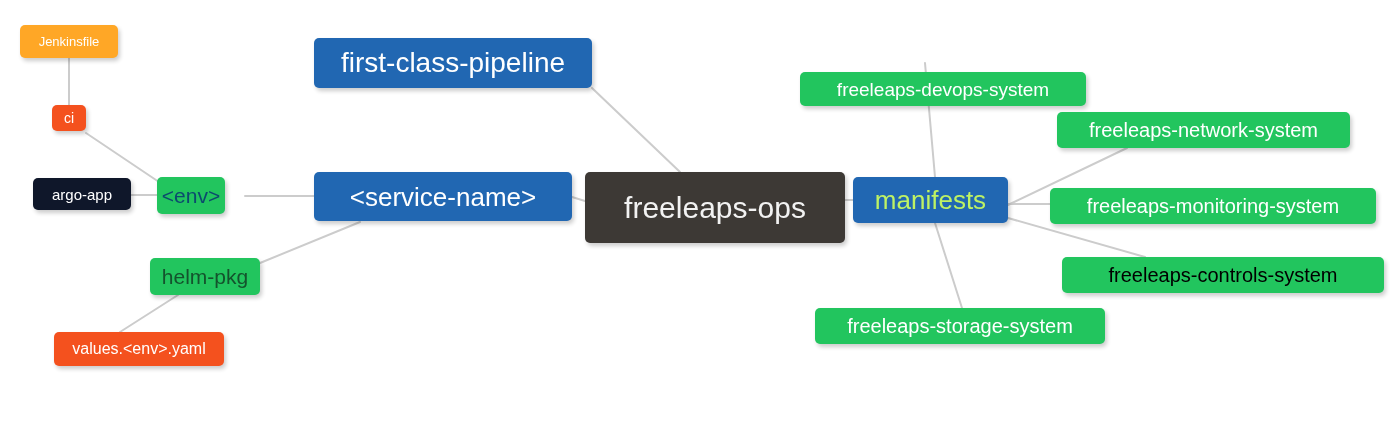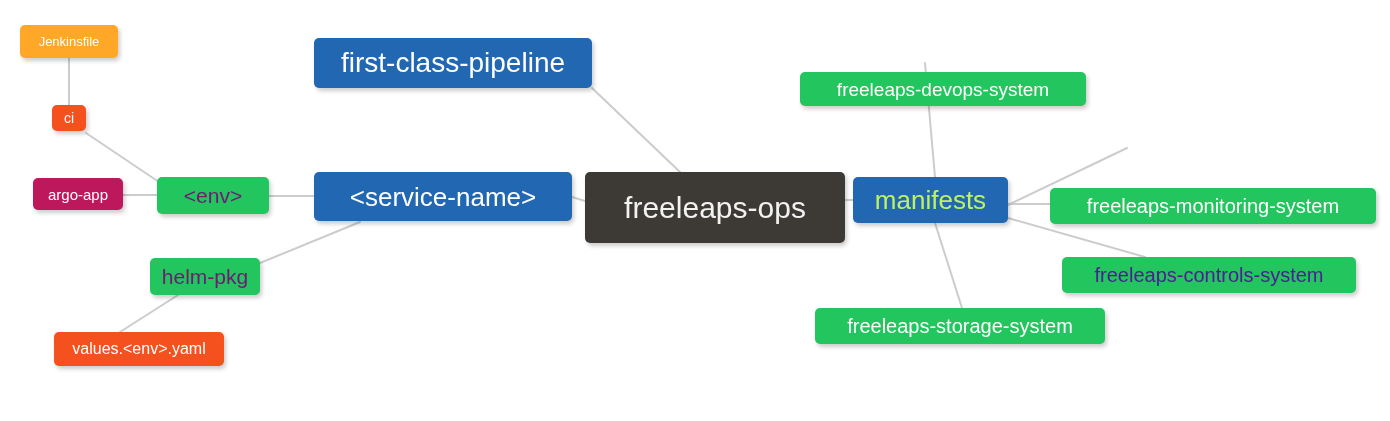--- a/index.html
+++ b/index.html
@@ -61,49 +61,52 @@
       <line x1="1008" y1="204" x2="1050" y2="204" stroke="#cccccc" stroke-width="2" stroke-linecap="round"></line>
       <line x1="1008" y1="218" x2="1145" y2="257" stroke="#cccccc" stroke-width="2" stroke-linecap="round"></line>
       <line x1="935" y1="223" x2="962" y2="308" stroke="#cccccc" stroke-width="2" stroke-linecap="round"></line>
     </svg>
 <div class="node" style="left: 20px; top: 25px; width: 98px; height: 33px; background: rgb(255, 167, 38); color: rgb(255, 255, 255); font-size: 13px;">
       <span class="node-label">Jenkinsfile</span>
     </div>
     <div class="node" style="left: 52px; top: 105px; width: 34px; height: 26px; background: rgb(244, 81, 30); color: rgb(255, 255, 255); font-size: 14px;">
       <span class="node-label">ci</span>
     </div>
-    <div class="node" style="left: 33px; top: 178px; width: 90px; height: 32px; background: #be185d; color: rgb(255, 255, 255); font-size: 15px;">
+    <div class="node" style="left: 33px; top: 178px; width: 98px; height: 32px; background: #0f172a; color: rgb(255, 255, 255); font-size: 15px;">
       <span class="node-label">argo-app</span>
     </div>
-    <div class="node" style="left: 157px; top: 177px; width: 112px; height: 37px; background: rgb(34, 197, 94); color: #701a75; font-size: 21px;">
+    <div class="node" style="left: 157px; top: 177px; width: 68px; height: 37px; background: rgb(34, 197, 94); color: #0c4a6e; font-size: 21px;">
       <span class="node-label">&lt;env&gt;</span>
     </div>
-    <div class="node" style="left: 150px; top: 258px; width: 110px; height: 37px; background: rgb(34, 197, 94); color: #701a75; font-size: 21px;">
+    <div class="node" style="left: 150px; top: 258px; width: 110px; height: 37px; background: rgb(34, 197, 94); color: #14532d; font-size: 21px;">
       <span class="node-label">helm-pkg</span>
     </div>
     <div class="node" style="left: 10px; top: 332px; width: 170px; height: 34px; background: rgb(244, 81, 30); color: rgb(255, 255, 255); font-size: 16px; margin-left: 44px;">
       <span class="node-label">values.&lt;env&gt;.yaml</span>
     </div>
     <div class="node" style="left: 314px; top: 38px; width: 278px; height: 50px; background: rgb(33, 103, 178); color: rgb(255, 255, 255); font-size: 28px; text-align: center;">
       <span class="node-label">first-class-pipeline</span>
     </div>
     <div class="node" style="left: 314px; top: 172px; width: 258px; height: 49px; background: rgb(33, 103, 178); color: rgb(255, 255, 255); font-size: 26px;">
       <span class="node-label">&lt;service-name&gt;</span>
     </div>
     <div class="node" style="left: 585px; top: 172px; width: 260px; height: 71px; background: rgb(61, 57, 53); color: rgb(242, 242, 242); font-size: 30px;">
       <span class="node-label">freeleaps-ops</span>
     </div>
     <div class="node" style="left: 853px; top: 177px; width: 155px; height: 46px; background: rgb(33, 103, 178); color: #bef264; font-size: 26px;">
       <span class="node-label">manifests</span>
     </div>
     <div class="node" style="left: 800px; top: 29px; width: 286px; height: 34px; background: rgb(34, 197, 94); color: rgb(255, 255, 255); font-size: 19px; margin-top: 43px;">
       <span class="node-label">freeleaps-devops-system</span>
     </div>
+    <div class="node" style="left: 1057px; top: 112px; width: 293px; height: 36px; background: rgb(34, 197, 94); color: rgb(255, 255, 255); font-size: 20px;">
+      <span class="node-label">freeleaps-network-system</span>
+    </div>
     <div class="node" style="left: 1050px; top: 188px; width: 326px; height: 36px; background: rgb(34, 197, 94); color: rgb(255, 255, 255); font-size: 20px;">
       <span class="node-label">freeleaps-monitoring-system</span>
     </div>
-    <div class="node" style="left: 1062px; top: 257px; width: 294px; height: 36px; background: rgb(34, 197, 94); color: #4c1d95; font-size: 20px;">
+    <div class="node" style="left: 1062px; top: 257px; width: 322px; height: 36px; background: rgb(34, 197, 94); color: #000000; font-size: 20px;">
       <span class="node-label">freeleaps-controls-system</span>
     </div>
     <div class="node" style="left: 815px; top: 308px; width: 290px; height: 36px; background: rgb(34, 197, 94); color: rgb(255, 255, 255); font-size: 20px;">
       <span class="node-label">freeleaps-storage-system</span>
     </div>
   </div>
 
 </body></html>

